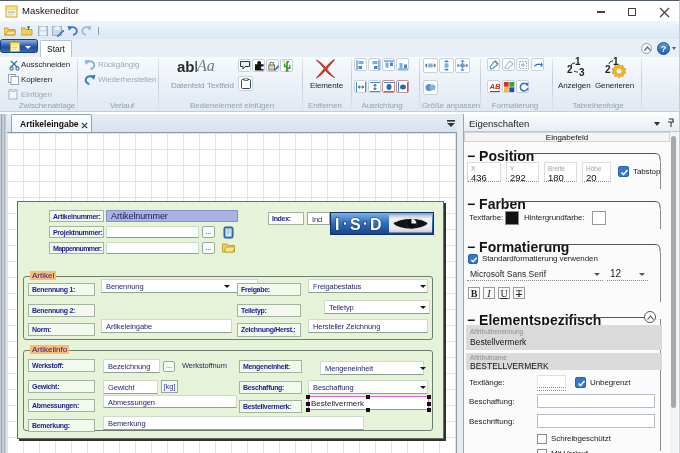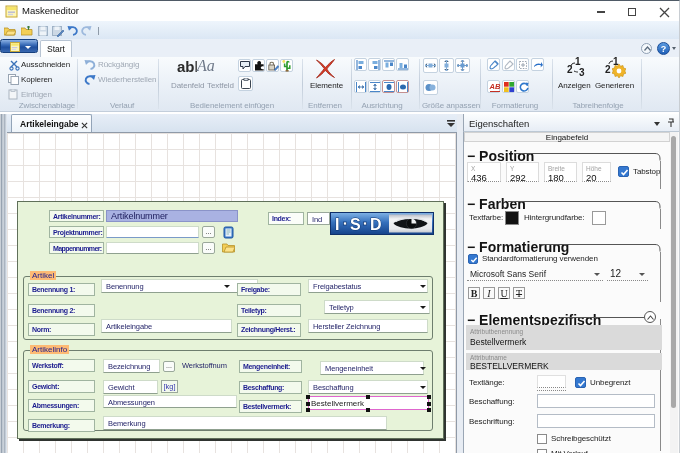--- a/index.html
+++ b/index.html
@@ -420,21 +420,21 @@
  <div class="finp" style="left:103px;top:379px;width:55px;height:14px">Gewicht</div>
  <div class="abs" style="left:161px;top:379px;width:17px;height:13px;background:#f3faed;border:1px solid #9aa89a;font-size:7.5px;line-height:11px;text-align:center;color:#3a3ab0">[kg]</div>
  <div class="lab" style="left:239px;top:380px;width:63px;height:13px">Beschaffung:</div>
  <div class="finp" style="left:308px;top:379px;width:120px;height:14px;line-height:14px">Beschaffung</div>
  <div class="cmbarrow" style="left:420px;top:384.5px"></div>
  <div class="lab" style="left:28px;top:398px;width:67px;height:13px">Abmessungen:</div>
  <div class="finp" style="left:103px;top:394px;width:134px;height:13px">Abmessungen</div>
  <div class="lab" style="left:239px;top:399px;width:63px;height:13px">Bestellvermerk:</div>
  <div class="abs" style="left:308px;top:395px;width:121px;height:14px;background:#fff;border:1px solid #df66ce;font-size:8px;line-height:13px;padding-left:2px;color:#222">Bestellvermerk</div>
  <div class="lab" style="left:28px;top:418px;width:67px;height:13px">Bemerkung:</div>
- <div class="finp" style="left:103px;top:415px;width:284px;height:14px">Bemerkung</div>
+ <div class="finp" style="left:103px;top:415px;width:261px;height:14px">Bemerkung</div>
 
  <div class="abs" style="left:306px;top:394px;width:4px;height:4px;background:#111"></div>
  <div class="abs" style="left:366px;top:394px;width:4px;height:4px;background:#111"></div>
  <div class="abs" style="left:427px;top:394px;width:4px;height:4px;background:#111"></div>
  <div class="abs" style="left:306px;top:401px;width:4px;height:4px;background:#111"></div>
  <div class="abs" style="left:427px;top:401px;width:4px;height:4px;background:#111"></div>
  <div class="abs" style="left:306px;top:407px;width:4px;height:4px;background:#111"></div>
  <div class="abs" style="left:366px;top:407px;width:4px;height:4px;background:#111"></div>
  <div class="abs" style="left:427px;top:407px;width:4px;height:4px;background:#111"></div>
 

